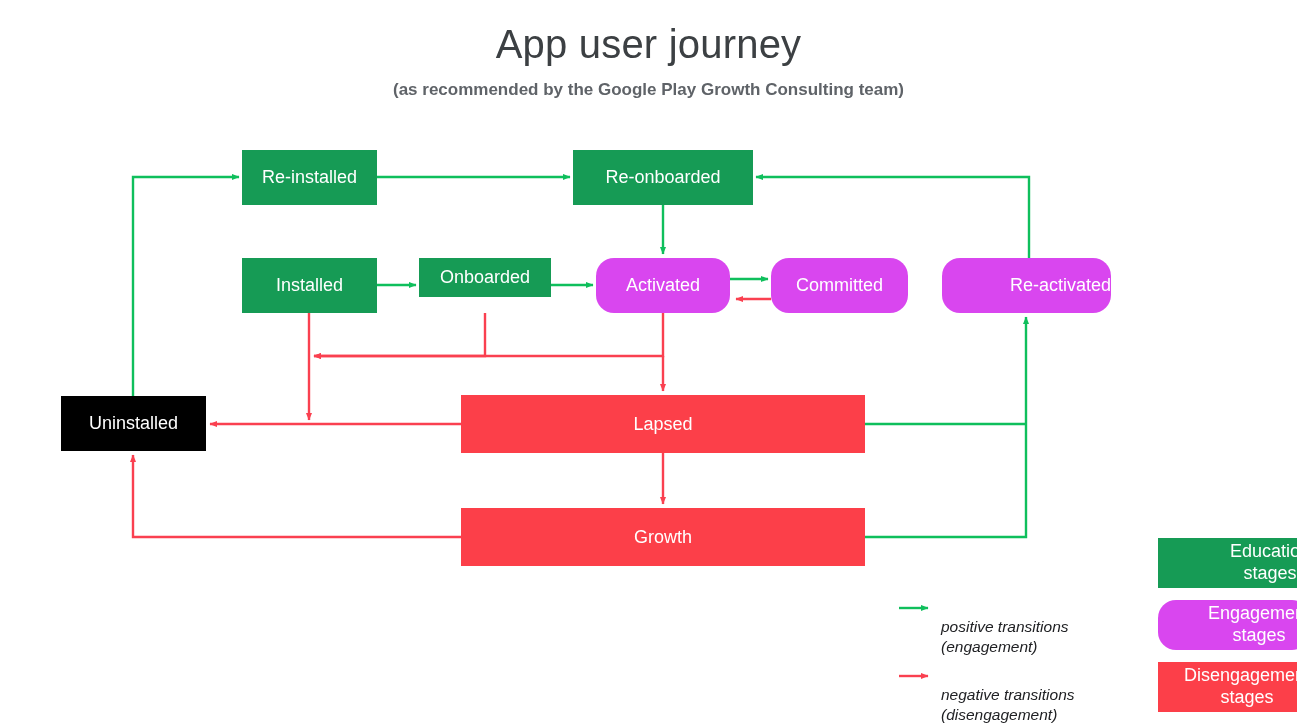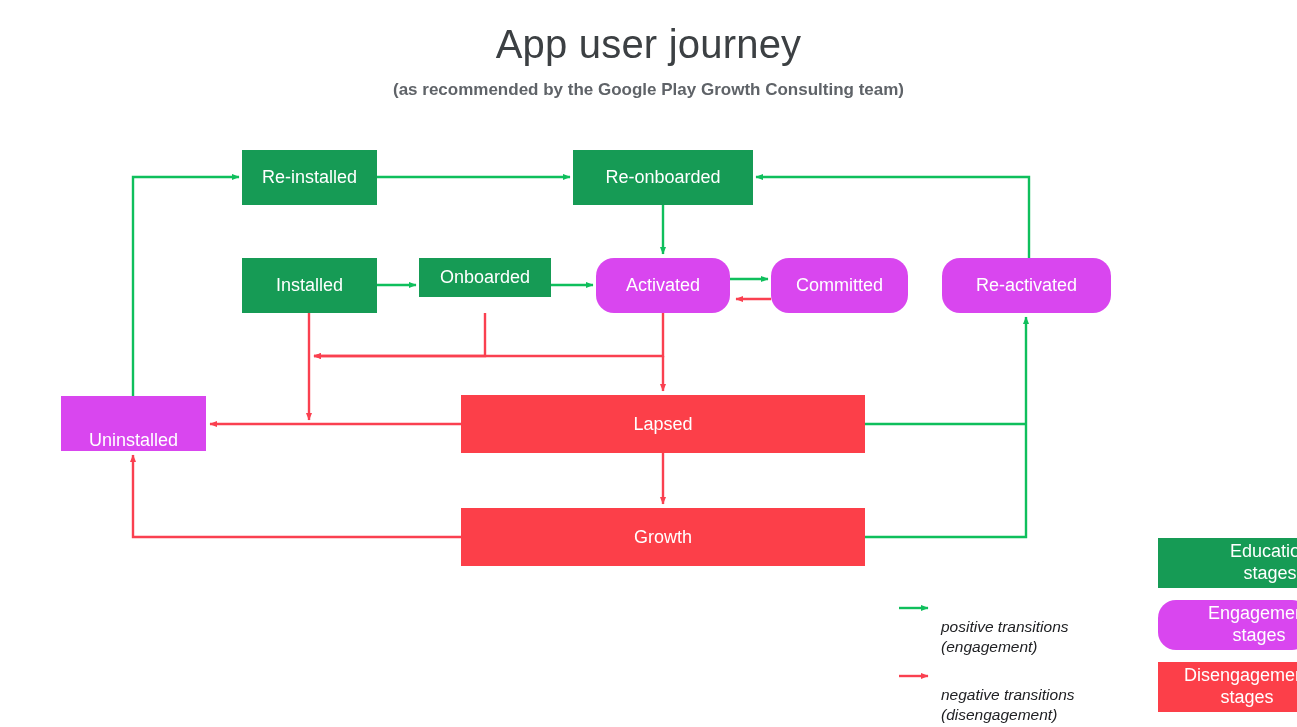--- a/index.html
+++ b/index.html
@@ -47,21 +47,21 @@
     color: #ffffff;
     font-size: 18px;
     font-weight: 400;
     text-align: center;
     box-sizing: border-box;
     line-height: 1.15;
   }
   .edu   { background: #169B55; }
   .eng   { background: #d946ef; border-radius: 18px; }
   .dis   { background: #FC3F49; }
-  .gray  { background: #d946ef; align-items: flex-end; }
+  .gray  { background: #000000; }
 
   .legend-key {
     position: absolute;
     font-size: 15.5px;
     font-style: italic;
     color: #202124;
     line-height: 1.25;
     white-space: pre-line;
   }
   .legend-box {
@@ -136,21 +136,21 @@
     </div>
     <div class="node edu" style="left: 419px; top: 258px; width: 132px; height: 39px;">
       <span>Onboarded</span>
     </div>
     <div class="node eng" style="left: 596px; top: 258px; width: 134px; height: 55px;">
       <span>Activated</span>
     </div>
     <div class="node eng" style="left: 771px; top: 258px; width: 137px; height: 55px;">
       <span>Committed</span>
     </div>
-    <div class="node eng" style="left: 942px; top: 258px; width: 169px; height: 55px;">
+    <div class="node eng" style="left: 942px; top: 258px; width: 169px; height: 55px; justify-content: flex-end;">
       <span>Re-activated</span>
     </div>
     <div class="node gray" style="left: 61px; top: 396px; width: 145px; height: 55px;">
       <span>Uninstalled</span>
     </div>
     <div class="node dis" style="left: 461px; top: 395px; width: 404px; height: 58px;">
       <span>Lapsed</span>
     </div>
     <div class="node dis" style="left: 461px; top: 508px; width: 404px; height: 58px;">
       <span>Growth</span>

